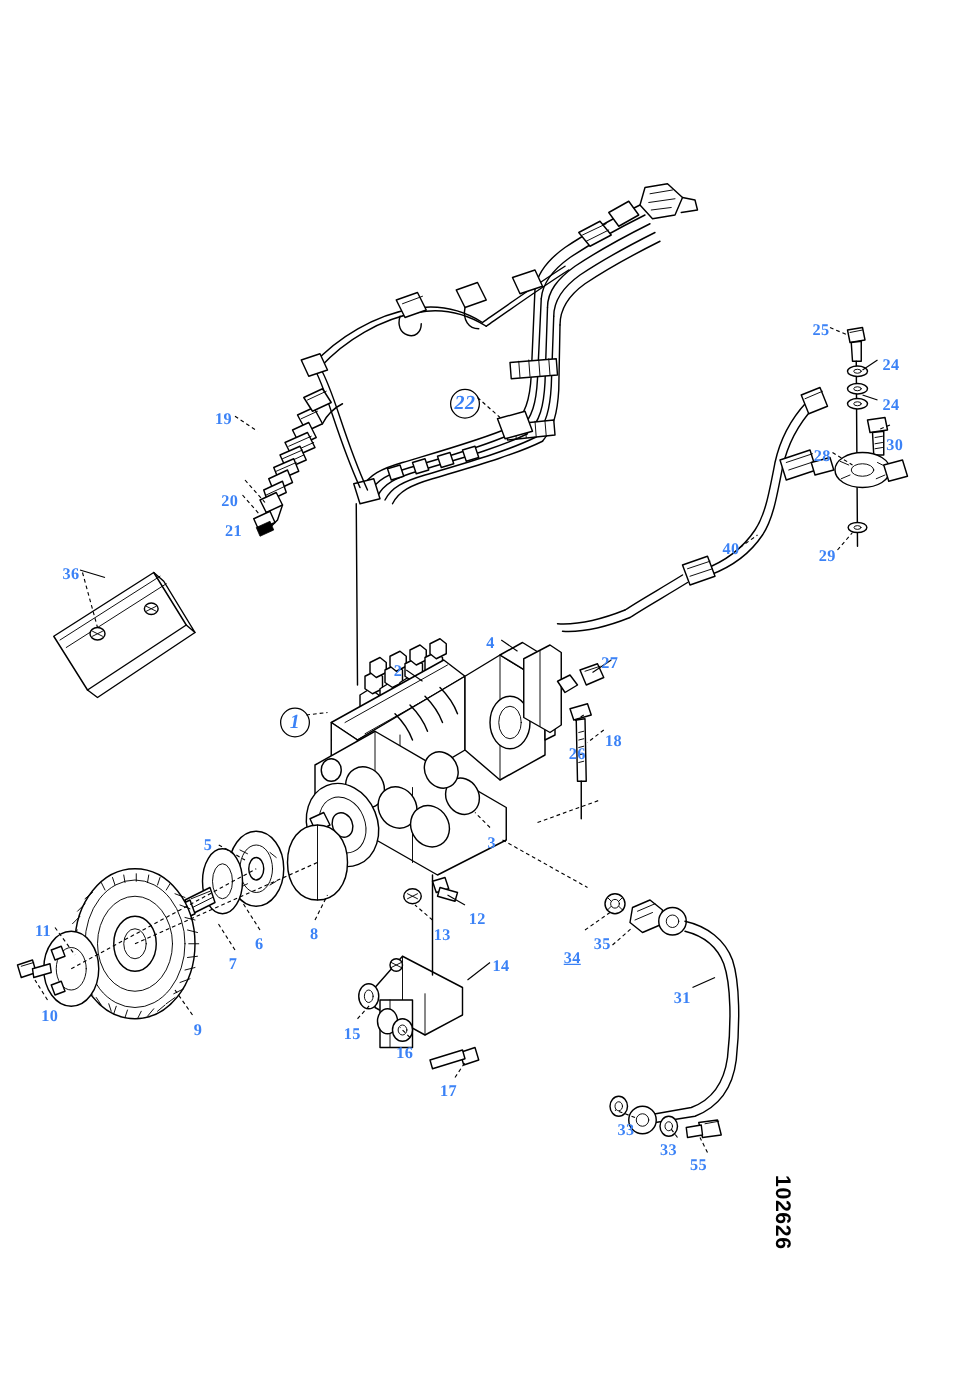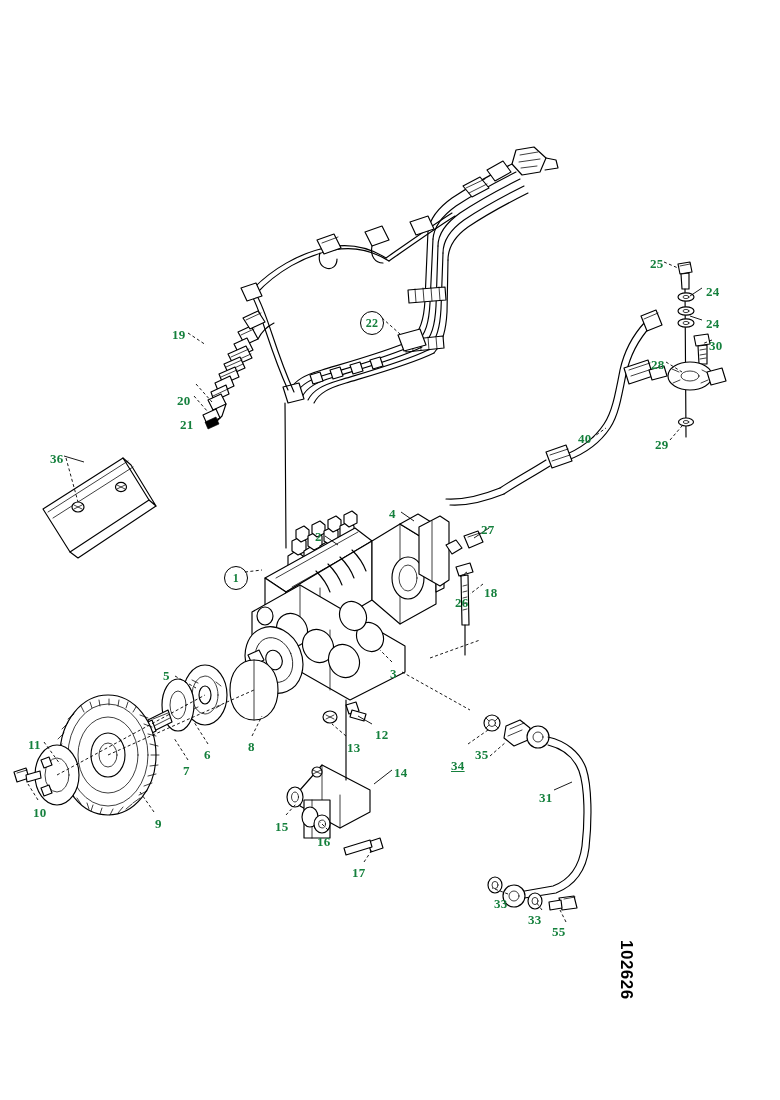--- a/index.html
+++ b/index.html
@@ -22,34 +22,35 @@
     left: 0;
     top: 0;
     width: 780px;
     height: 1100px;
   }
   .callout {
     position: absolute;
     font-family: "Liberation Serif", serif;
     font-weight: bold;
     font-size: 13px;
-    color: #15803d;
+    color: #3b82f6;
     line-height: 1;
     white-space: nowrap;
     letter-spacing: 0.3px;
   }
   .callout.circled {
     width: 22px;
     height: 22px;
     border: 1.3px solid #000;
     border-radius: 50%;
     display: flex;
     align-items: center;
     justify-content: center;
-    font-size: 12px;
+    font-size: 16px;
+    font-style: italic;
   }
   #figure-code {
     position: absolute;
     left: 636px;
     top: 940px;
     font-family: "Liberation Sans", sans-serif;
     font-weight: bold;
     font-size: 17px;
     letter-spacing: 0.5px;
     color: #000;
@@ -447,21 +448,21 @@
     <div class="callout" style="left:180px; top:381px;margin-top:37px;">21</div>
     <div class="callout circled" style="left:360px; top:311px;">22</div>
     <div class="callout" style="left:578px; top:432px;">40</div>
     <div class="callout" style="left:706px; top:285px;">24</div>
     <div class="callout" style="left:706px; top:317px;">24</div>
     <div class="callout" style="left:650px; top:257px;">25</div>
     <div class="callout" style="left:455px; top:568px;margin-top:28px;">26</div>
     <div class="callout" style="left:481px; top:523px;">27</div>
     <div class="callout" style="left:651px; top:358px;">28</div>
     <div class="callout" style="left:655px; top:438px;">29</div>
-    <div class="callout" style="left:709px; top:339px;">30</div>
+    <div class="callout" style="left:709px; top:349px;">30</div>
     <div class="callout" style="left:539px; top:791px;">31</div>
     <div class="callout" style="left:552px; top:925px;">55</div>
     <div class="callout" style="left:494px; top:897px;">33</div>
     <div class="callout" style="left:528px; top:913px;">33</div>
     <div class="callout" style="left:451px; top:759px;text-decoration:underline;">34</div>
     <div class="callout" style="left:475px; top:748px;">35</div>
     <div class="callout" style="left:50px;  top:452px;">36</div>
   </div>
 
   <div id="figure-code">102626</div>

